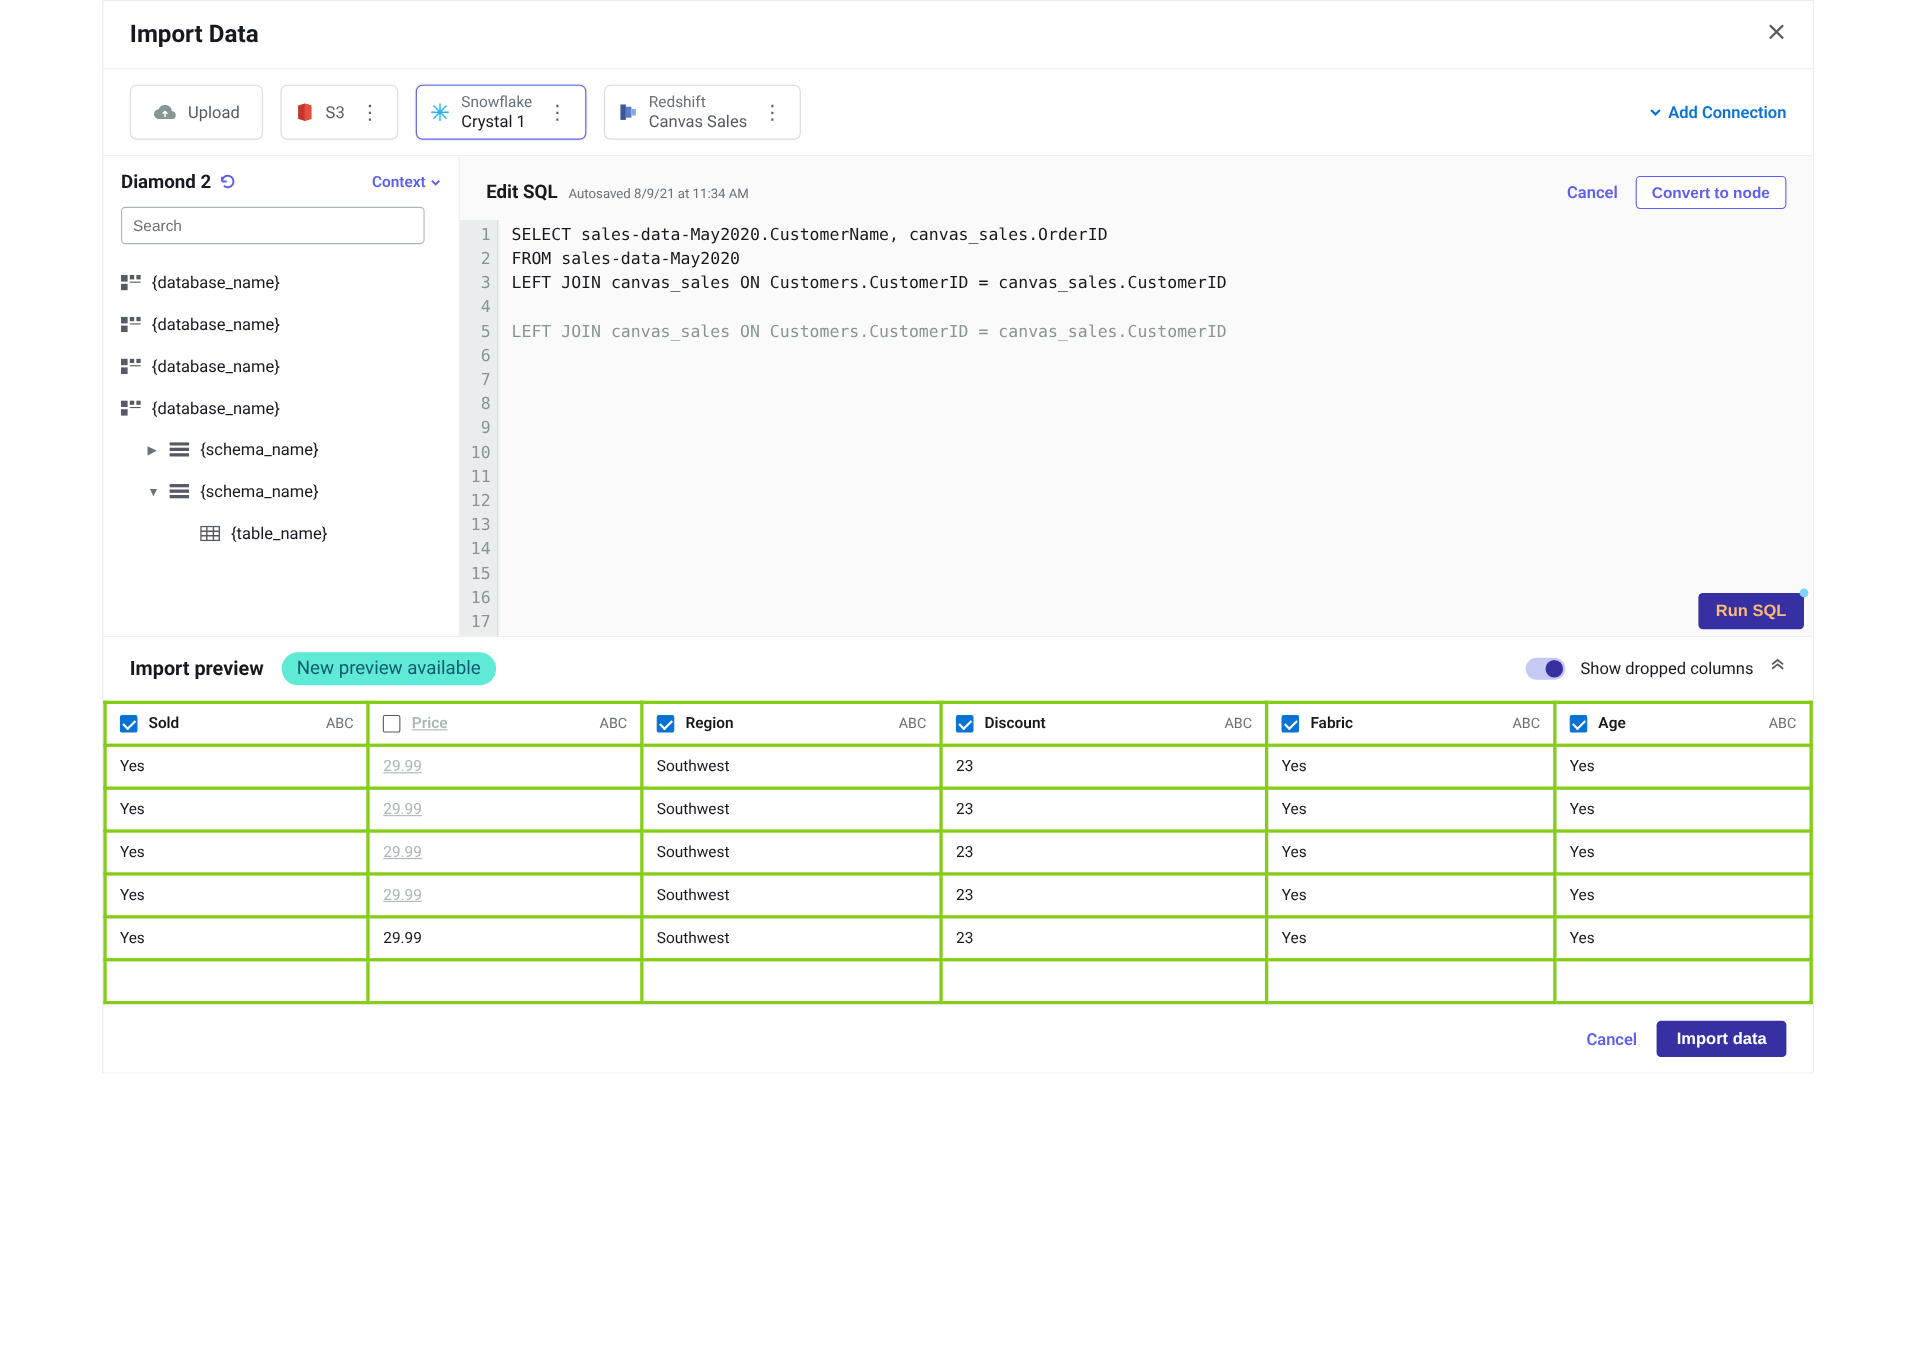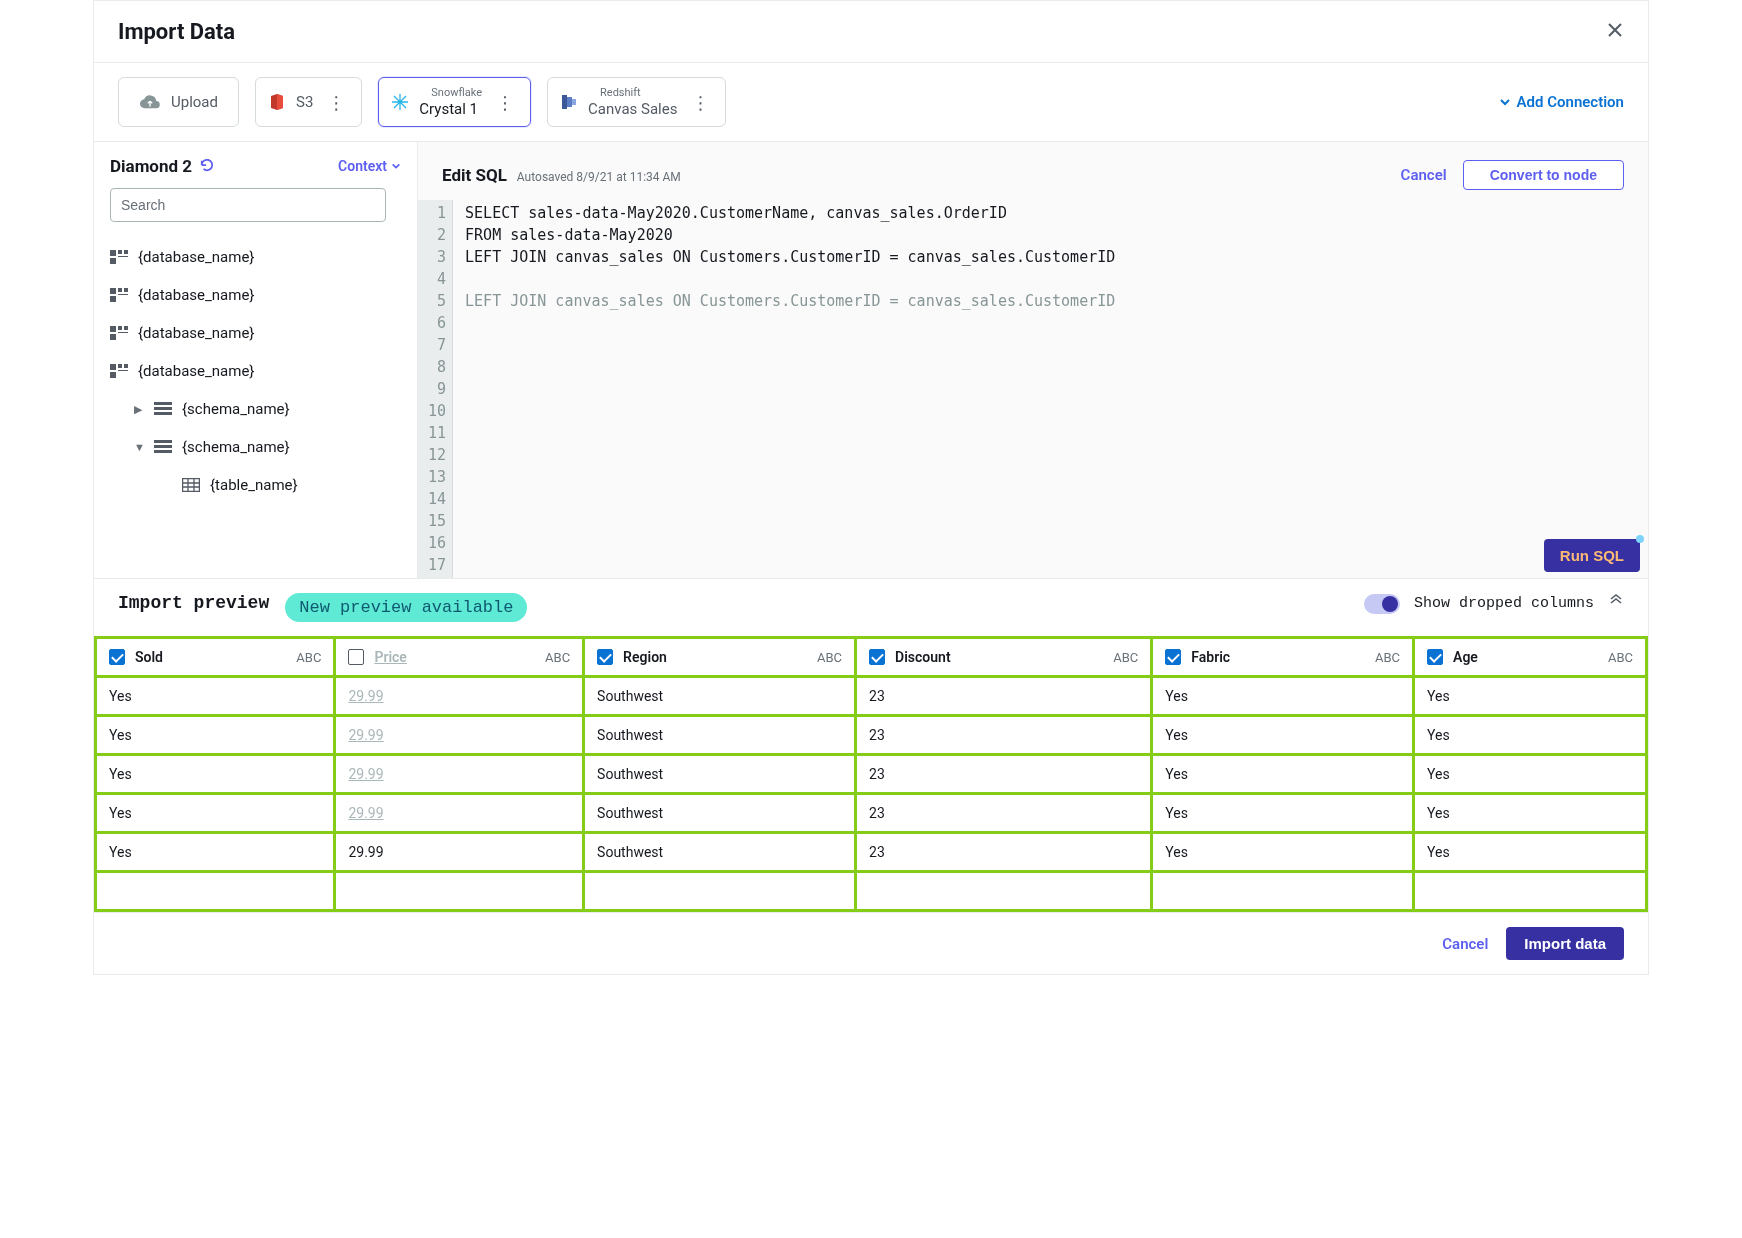--- a/index.html
+++ b/index.html
@@ -6,21 +6,21 @@
   body { font-family: -apple-system, BlinkMacSystemFont, "Segoe UI", Roboto, Helvetica, Arial, sans-serif; color: #16191f; background: #fff; font-size: 14px; }
   .modal { width: 1556px; margin: 0 auto; border: 1px solid #e9ebed; }
   .hdr { display:flex; align-items:center; justify-content:space-between; padding: 18px 24px; border-bottom:1px solid #e9ebed;}
   .hdr h1 { font-size: 22px; font-weight: 700; }
   .close { cursor:pointer; font-size:22px; color:#545b64; }
   .sources-row { display:flex; align-items:center; gap:16px; padding: 14px 24px; border-bottom:1px solid #e9ebed;}
   .src-btn { display:flex; align-items:center; gap:10px; border:1px solid #d5dbdb; border-radius:6px; padding:10px 16px; min-height:50px; cursor:pointer; background:#fff; }
   .src-btn.simple { padding: 10px 20px; color:#545b64; font-size:15px; }
   .src-btn.compound { padding: 6px 12px; }
   .src-btn .src-text { display:flex; flex-direction:column; line-height:1.2; }
-  .src-btn .src-small { font-size:11px; color:#687078;margin-left:12px; }
+  .src-btn .src-small { font-size:14px; color:#687078; }
   .src-btn .src-main { font-size:15px; color:#545b64; }
   .src-btn.selected { border-color:#5d5fef; background:#fff; box-shadow: 0 0 0 1px #5d5fef22;}
   .src-btn.selected .src-main { color:#16191f; }
   .src-btn .kebab { font-size:18px; color:#545b64; padding:0 4px;}
   .spacer { flex:1; }
   .add-conn { color:#0972d3; font-weight:600; cursor:pointer; display:flex; align-items:center; gap:6px; font-size:15px;}
   .body { display:flex; }
   .sidebar { width: 324px; border-right:1px solid #e9ebed; padding: 14px 16px 20px; }
   .sb-head { display:flex; align-items:center; justify-content:space-between; margin-bottom:12px;}
   .sb-head .name { font-size:17px; font-weight:700; display:flex; align-items:center; gap:8px;}
@@ -33,31 +33,31 @@
   .tree-item.indent2 { padding-left:72px; }
   .db-icon, .sch-icon, .tbl-icon { width:18px; height:14px; display:inline-block; }
   .caret { width:10px; color:#687078; font-size:11px;}
   .editor-pane { flex:1; background:#fafafa; position:relative; }
   .editor-hdr { display:flex; align-items:center; justify-content:space-between; padding: 18px 24px 10px;}
   .editor-hdr .title { display:flex; align-items:baseline; gap:10px;}
   .editor-hdr h2 { font-size:17px; font-weight:700;}
   .editor-hdr .autosave { font-size:12px; color:#687078;}
   .editor-hdr .actions { display:flex; align-items:center; gap:16px;}
   .link-btn { color:#5d5fef; font-weight:600; cursor:pointer; font-size:15px;}
-  .outline-btn { border:1px solid #5d5fef; color:#5d5fef; background:#fff; border-radius:4px; padding:6px 26px; font-weight:600; cursor:pointer; font-size:14px;}
+  .outline-btn { border:1px solid #5d5fef; color:#5d5fef; background:#fff; border-radius:4px; padding:6px 14px; font-weight:600; cursor:pointer; font-size:14px;}
   .code-area { display:flex; font-family: ui-monospace, SFMono-Regular, Menlo, monospace; font-size:15px; line-height:22px; }
   .gutter { background:#eaeded; color:#879596; text-align:right; padding: 2px 6px 2px 10px; user-select:none; border-right:1px solid #d5dbdb;}
   .gutter div { height:22px; }
   .code { padding: 2px 12px; white-space:pre; color:#16191f;}
   .code .ghost { color:#879596; }
   .run-sql-wrap { position:absolute; right:8px; bottom:6px; }
   .run-sql { background:#3730a3; color:#fdba74; border:none; border-radius:4px; padding: 8px 16px; font-weight:600; cursor:pointer; font-size:15px; position:relative;}
   .run-sql::after { content:""; position:absolute; top:-4px; right:-4px; width:8px; height:8px; border-radius:50%; background:#7dd3fc;}
   .preview { border-top:1px solid #e9ebed;}
-  .pv-head { display:flex; align-items:flex-start; padding: 14px 24px; gap:16px;font-family:Liberation Mono, monospace;}
+  .pv-head { display:flex; align-items:center; padding: 14px 24px; gap:16px;}
   .pv-head h2 { font-size:18px; font-weight:700;}
   .pill { background:#5eead4; color:#0f5a70; border-radius:20px; padding:5px 14px; font-size:17px; cursor:pointer;}
   .pv-right { display:flex; align-items:center; gap:14px; margin-left:auto;}
   .toggle { width:36px; height:20px; background:#c7c9f5; border-radius:12px; position:relative; cursor:pointer;}
   .toggle .knob { width:16px; height:16px; background:#3730a3; border-radius:50%; position:absolute; top:2px; right:2px;}
   .pv-right .lbl { font-size:15px; color:#16191f;}
   .collapse { font-size:16px; color:#545b64; cursor:pointer;}
   table { width:100%; border-collapse:collapse; }
   th, td { border:3px solid #84cc16; text-align:left; padding: 10px 12px; font-size:14px;}
   th { font-weight:400; color:#16191f; }

